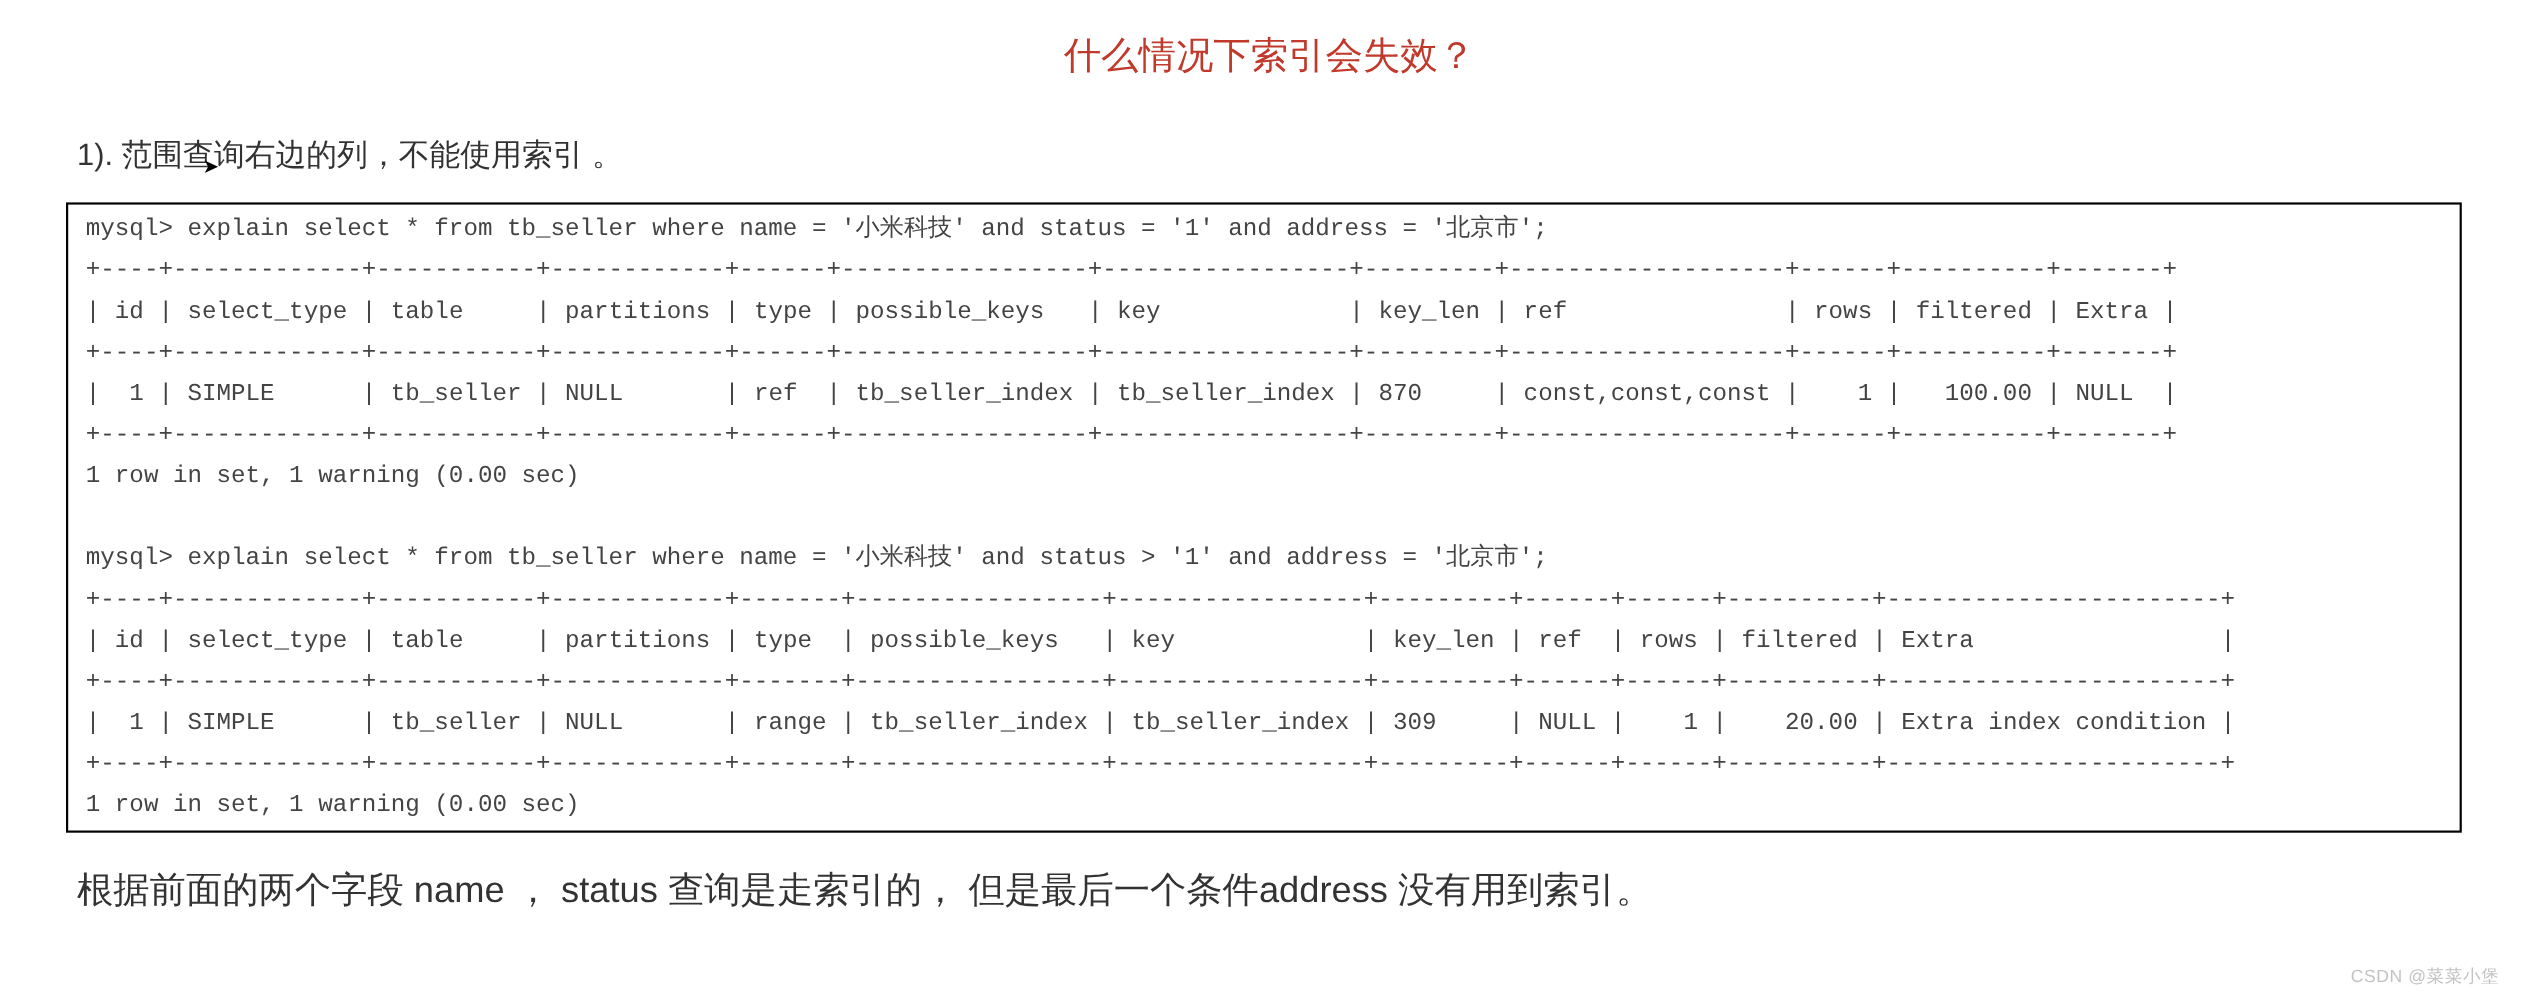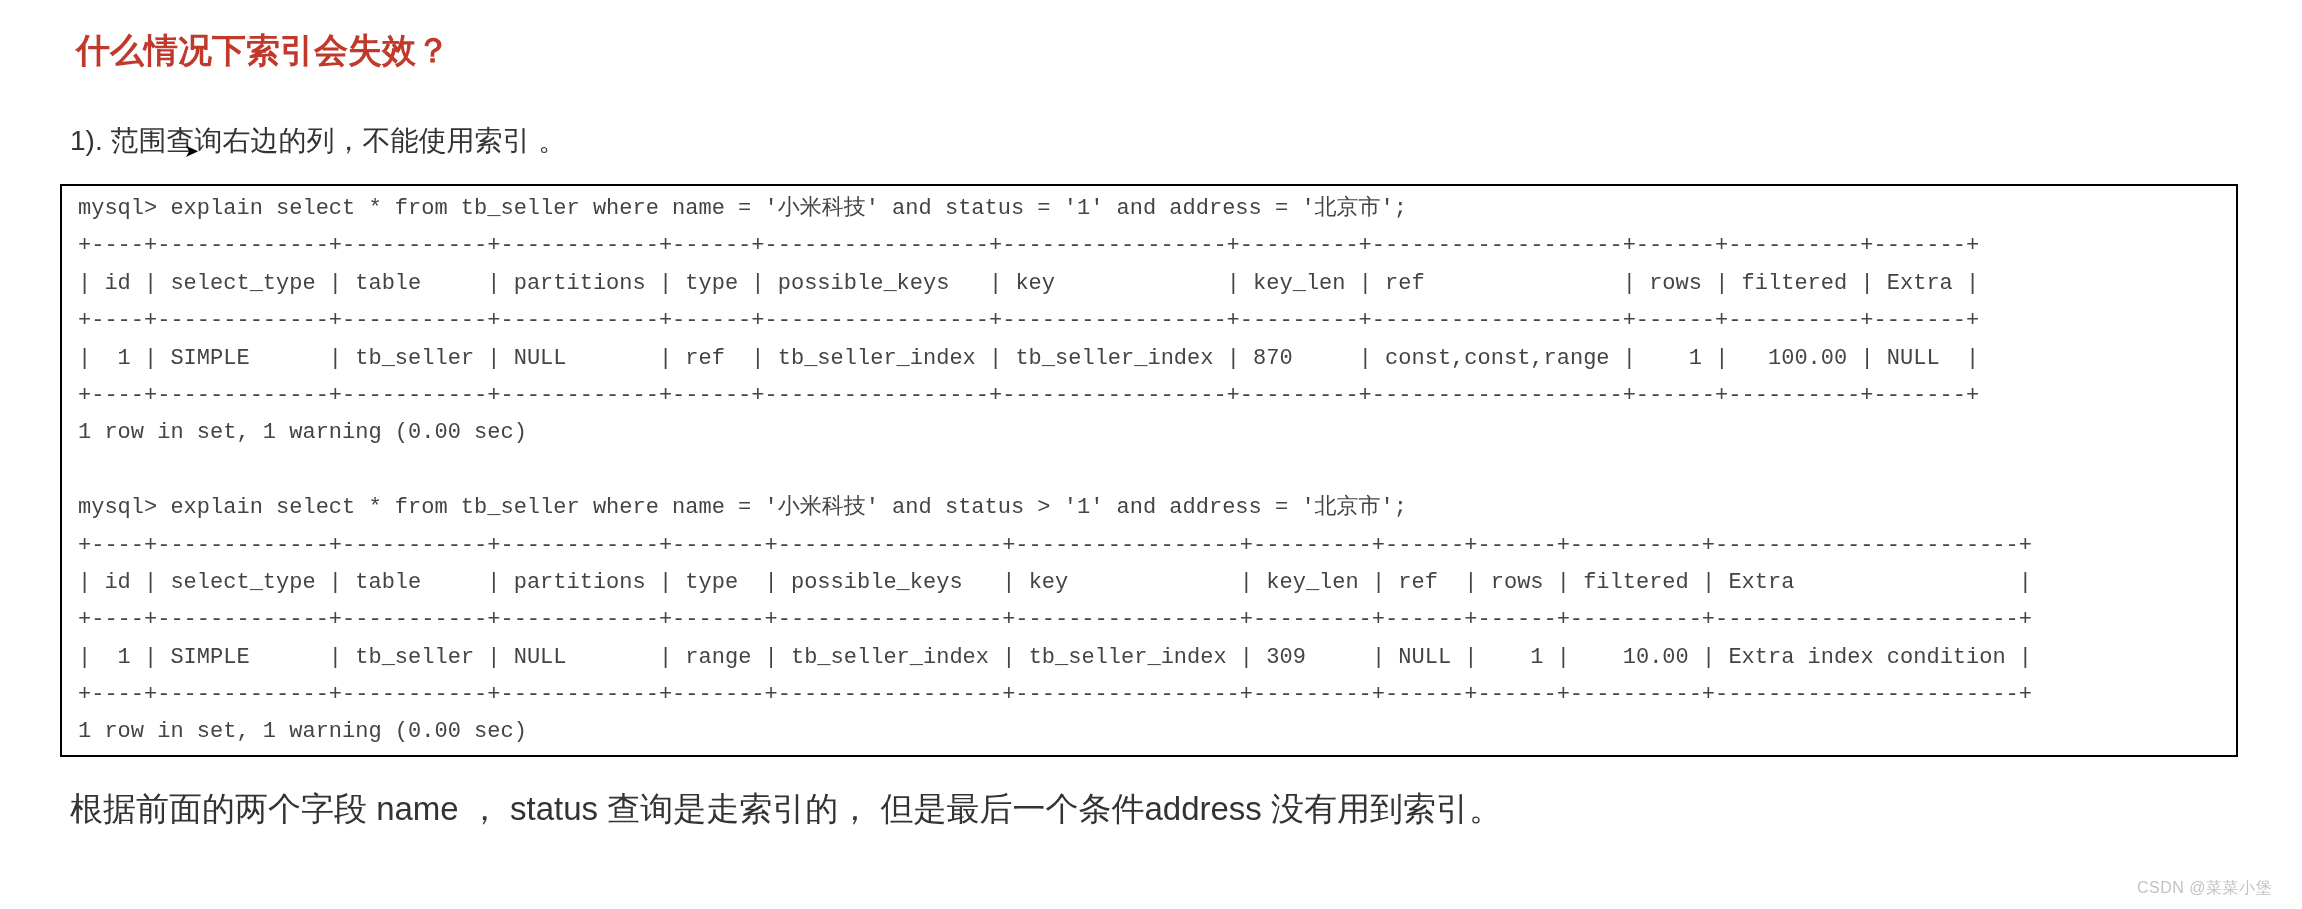--- a/index.html
+++ b/index.html
@@ -13,22 +13,23 @@
   .page {
     width: 2302px;
     min-height: 909px;
     padding: 20px 60px 20px 60px;
     box-sizing: border-box;
     position: relative;
   }
   .title {
     color: #c0392b;
     font-size: 34px;
-    font-weight: 700;
-    margin: 8px 0 48px 16px;
+    font-weight: 400;
+    margin: 8px 0 48px 6px;
+    text-align: center;
   }
   .subtitle {
     color: #333;
     font-size: 28px;
     font-weight: 400;
     margin: 0 0 24px 10px;
   }
   .cursor {
     position: absolute;
     left: 184px;
@@ -74,29 +75,29 @@
   <div class="title">什么情况下索引会失效？</div>
 
   <span class="cursor">➤</span>
   <div class="subtitle">1). 范围查询右边的列，不能使用索引 。</div>
 
   <div class="codebox">
 <pre>mysql&gt; explain select * from tb_seller where name = '小米科技' and status = '1' and address = '北京市';</pre>
 <pre>+----+-------------+-----------+------------+------+-----------------+-----------------+---------+-------------------+------+----------+-------+</pre>
 <pre>| <span>id</span> | <span>select_type</span> | <span>table</span>     | <span>partitions</span> | <span>type</span> | <span>possible_keys</span>   | <span>key</span>             | <span>key_len</span> | <span>ref</span>               | <span>rows</span> | <span>filtered</span> | <span>Extra</span> |</pre>
 <pre>+----+-------------+-----------+------------+------+-----------------+-----------------+---------+-------------------+------+----------+-------+</pre>
-<pre>|  <span>1</span> | <span>SIMPLE</span>      | <span>tb_seller</span> | <span>NULL</span>       | <span>ref</span>  | <span>tb_seller_index</span> | <span>tb_seller_index</span> | <span>870</span>     | <span>const,const,range</span> |    <span>1</span> |   <span>100.00</span> | <span>NULL</span>  |</pre>
+<pre>|  <span>1</span> | <span>SIMPLE</span>      | <span>tb_seller</span> | <span>NULL</span>       | <span>ref</span>  | <span>tb_seller_index</span> | <span>tb_seller_index</span> | <span>870</span>     | <span>const,const,const</span> |    <span>1</span> |   <span>100.00</span> | <span>NULL</span>  |</pre>
 <pre>+----+-------------+-----------+------------+------+-----------------+-----------------+---------+-------------------+------+----------+-------+</pre>
 <pre>1 row in set, 1 warning (0.00 sec)</pre>
 <pre> </pre>
 <pre>mysql&gt; explain select * from tb_seller where name = '小米科技' and status &gt; '1' and address = '北京市';</pre>
 <pre>+----+-------------+-----------+------------+-------+-----------------+-----------------+---------+------+------+----------+-----------------------+</pre>
 <pre>| <span>id</span> | <span>select_type</span> | <span>table</span>     | <span>partitions</span> | <span>type</span>  | <span>possible_keys</span>   | <span>key</span>             | <span>key_len</span> | <span>ref</span>  | <span>rows</span> | <span>filtered</span> | <span>Extra</span>                 |</pre>
 <pre>+----+-------------+-----------+------------+-------+-----------------+-----------------+---------+------+------+----------+-----------------------+</pre>
-<pre>|  <span>1</span> | <span>SIMPLE</span>      | <span>tb_seller</span> | <span>NULL</span>       | <span>range</span> | <span>tb_seller_index</span> | <span>tb_seller_index</span> | <span>309</span>     | <span>NULL</span> |    <span>1</span> |    <span>10.00</span> | <span>Extra index condition</span> |</pre>
+<pre>|  <span>1</span> | <span>SIMPLE</span>      | <span>tb_seller</span> | <span>NULL</span>       | <span>range</span> | <span>tb_seller_index</span> | <span>tb_seller_index</span> | <span>309</span>     | <span>NULL</span> |    <span>1</span> |    <span>20.00</span> | <span>Extra index condition</span> |</pre>
 <pre>+----+-------------+-----------+------------+-------+-----------------+-----------------+---------+------+------+----------+-----------------------+</pre>
 <pre>1 row in set, 1 warning (0.00 sec)</pre>
   </div>
 
   <div class="explain">根据前面的两个字段 name ， status 查询是走索引的， 但是最后一个条件address 没有用到索引。</div>
 
   <div class="watermark">CSDN @菜菜小堡</div>
 </div>
 
 </body></html>

